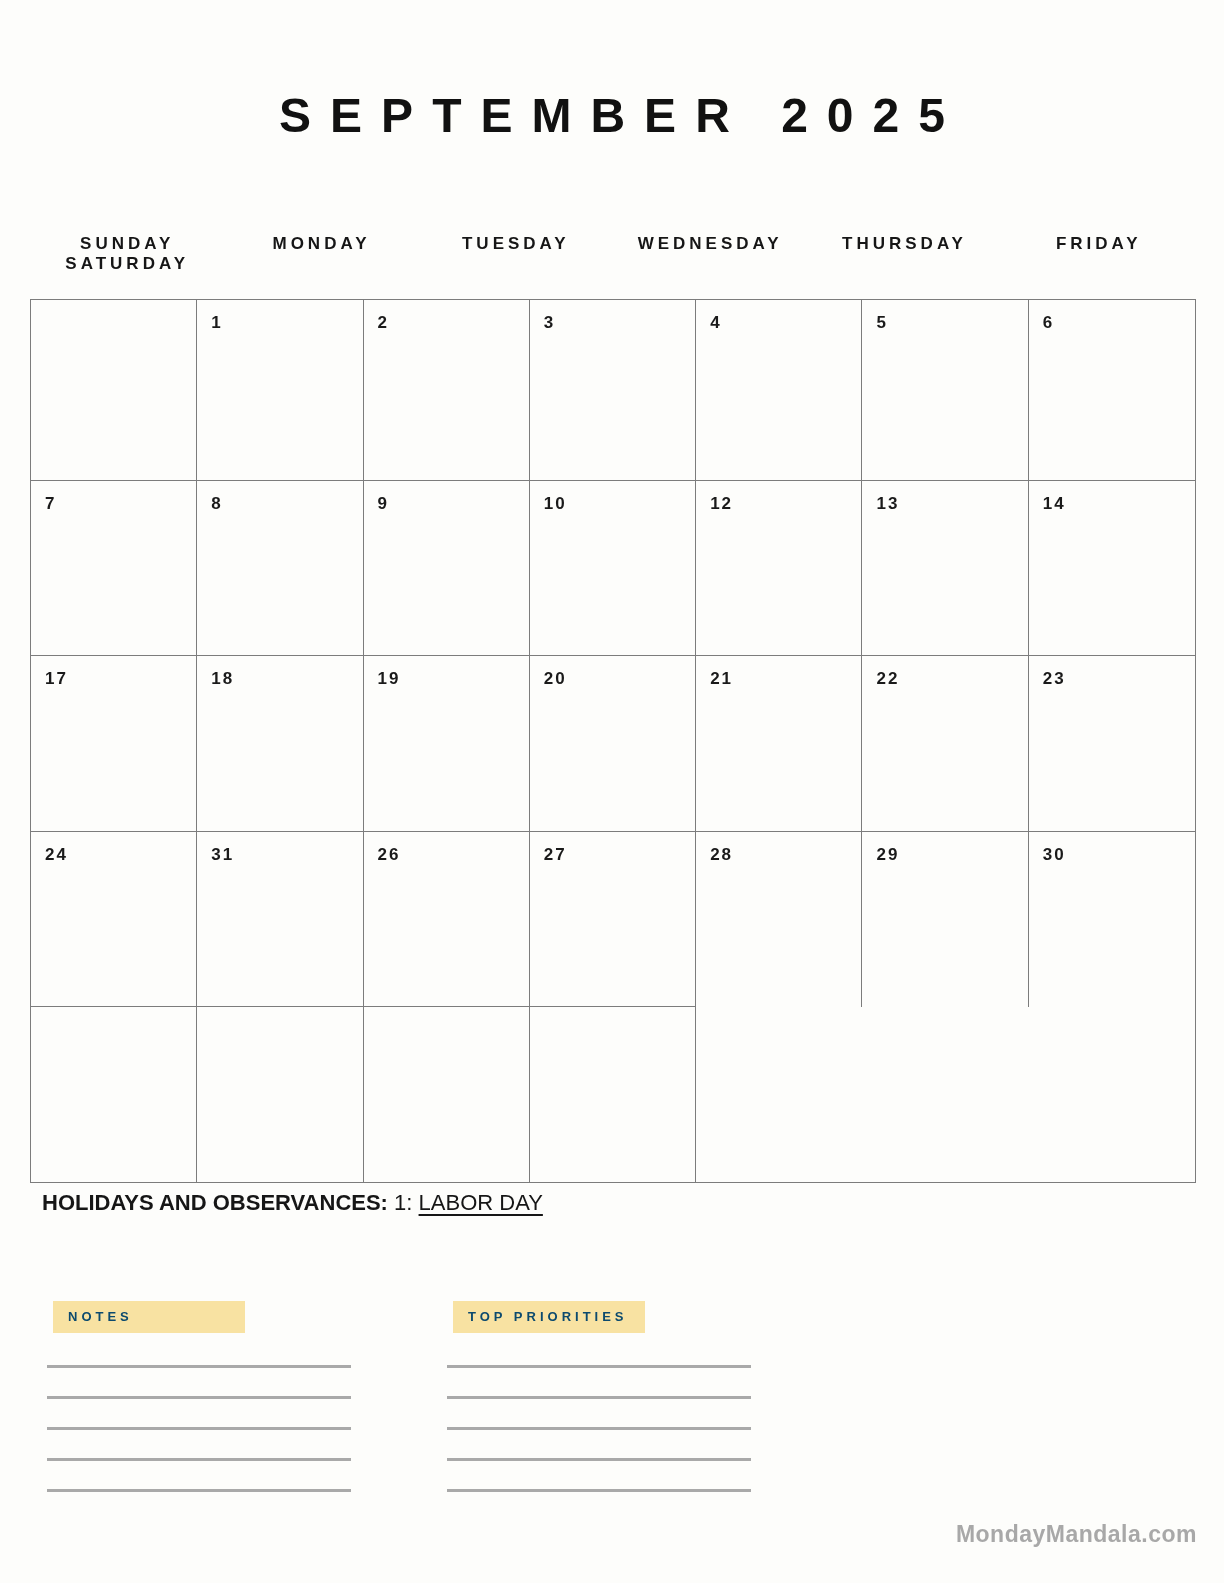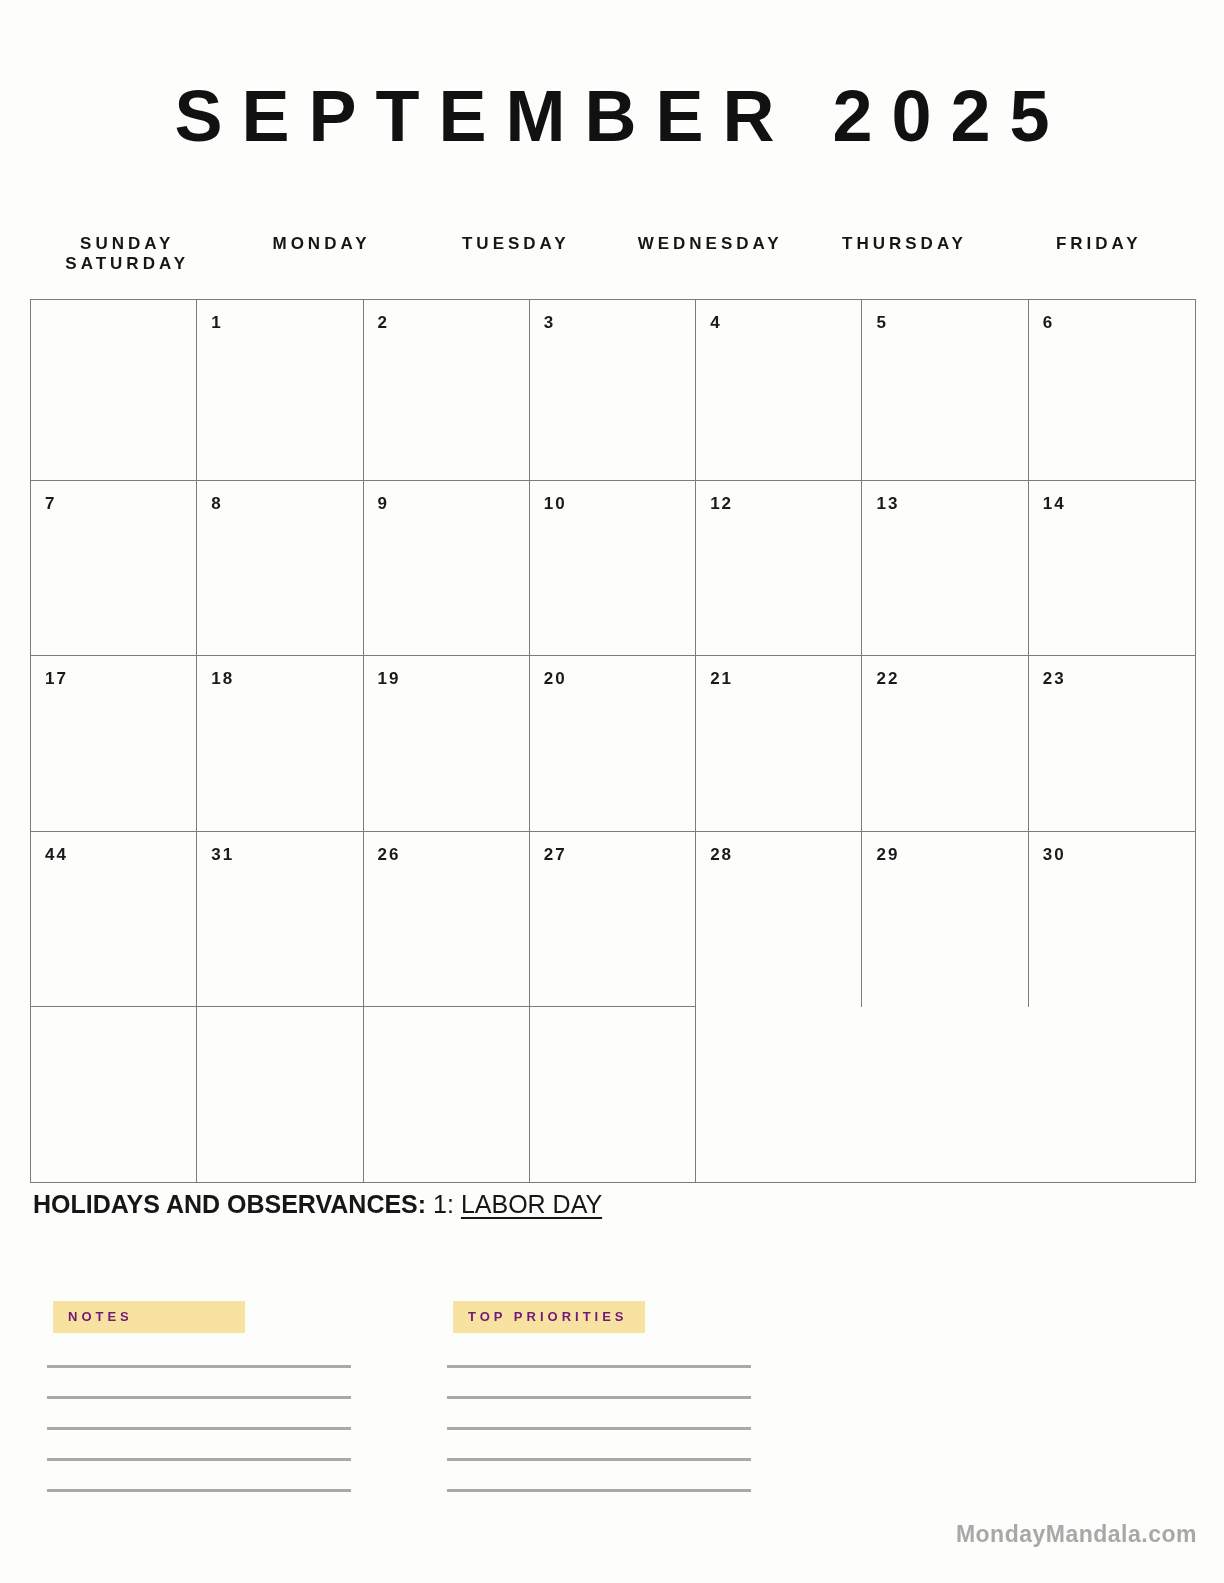--- a/index.html
+++ b/index.html
@@ -21,21 +21,21 @@
     width:1224px;
     height:1583px;
     background:var(--page-bg);
     overflow:hidden;
   }
   
   .title{
     position:absolute;
     top:84px; left:0; right:0;
     text-align:center;
-    font-size:72px;
+    font-size:48px;
     line-height:64px;
     font-weight:bold;
     letter-spacing:19px;
     padding-left:19px; 
     white-space:nowrap;
     color:#111;
   }
   
   .weekdays{
     position:absolute;
@@ -72,22 +72,22 @@
   .cell:nth-last-child(-n+7){border-bottom:none;}
   .daynum{
     font-size:17px;
     font-weight:bold;
     letter-spacing:2px;
     color:#1a1a1a;
   }
   
   .holidays{
     position:absolute;
-    left:33px; top:1190px;
-    font-size:25px;
+    left:42px; top:1190px;
+    font-size:22px;
     white-space:nowrap;
     color:#161616;
   }
   .holidays .hol-label{font-weight:bold;}
   .holidays .hol-day{font-weight:normal;}
   .holidays .hol-name{
     font-weight:normal;
     text-decoration:underline;
     text-underline-offset:4px;
     text-decoration-thickness:1.5px;
@@ -105,21 +105,21 @@
     display:block;
     width:192px;
     height:32px;
     line-height:32px;
     margin-left:6px;
     background:var(--highlight);
     padding-left:15px;
     font-size:13px;
     font-weight:bold;
     letter-spacing:4px;
-    color:#701a75;
+    color:#0c4a6e;
     white-space:nowrap;
   }
   .sec-lines .line{
     height:3px;
     background:var(--writing-line);
     margin-top:28px;
   }
   .sec-lines .line:first-child{margin-top:32px;}
   
   .footer{
@@ -164,21 +164,21 @@
     <div class="cell"><span class="daynum">12</span></div>
     <div class="cell"><span class="daynum">13</span></div>
     <div class="cell"><span class="daynum">14</span></div>
     <div class="cell"><span class="daynum">17</span></div>
     <div class="cell"><span class="daynum">18</span></div>
     <div class="cell"><span class="daynum">19</span></div>
     <div class="cell"><span class="daynum">20</span></div>
     <div class="cell"><span class="daynum">21</span></div>
     <div class="cell"><span class="daynum">22</span></div>
     <div class="cell"><span class="daynum">23</span></div>
-    <div class="cell"><span class="daynum">44</span></div>
+    <div class="cell"><span class="daynum">24</span></div>
     <div class="cell"><span class="daynum">31</span></div>
     <div class="cell"><span class="daynum">26</span></div>
     <div class="cell"><span class="daynum">27</span></div>
     <div class="cell"><span class="daynum">28</span></div>
     <div class="cell"><span class="daynum">29</span></div>
     <div class="cell"><span class="daynum">30</span></div>
     <div class="cell"><span class="daynum"></span></div>
     <div class="cell"><span class="daynum"></span></div>
     <div class="cell"><span class="daynum"></span></div>
     <div class="cell"><span class="daynum"></span></div>

